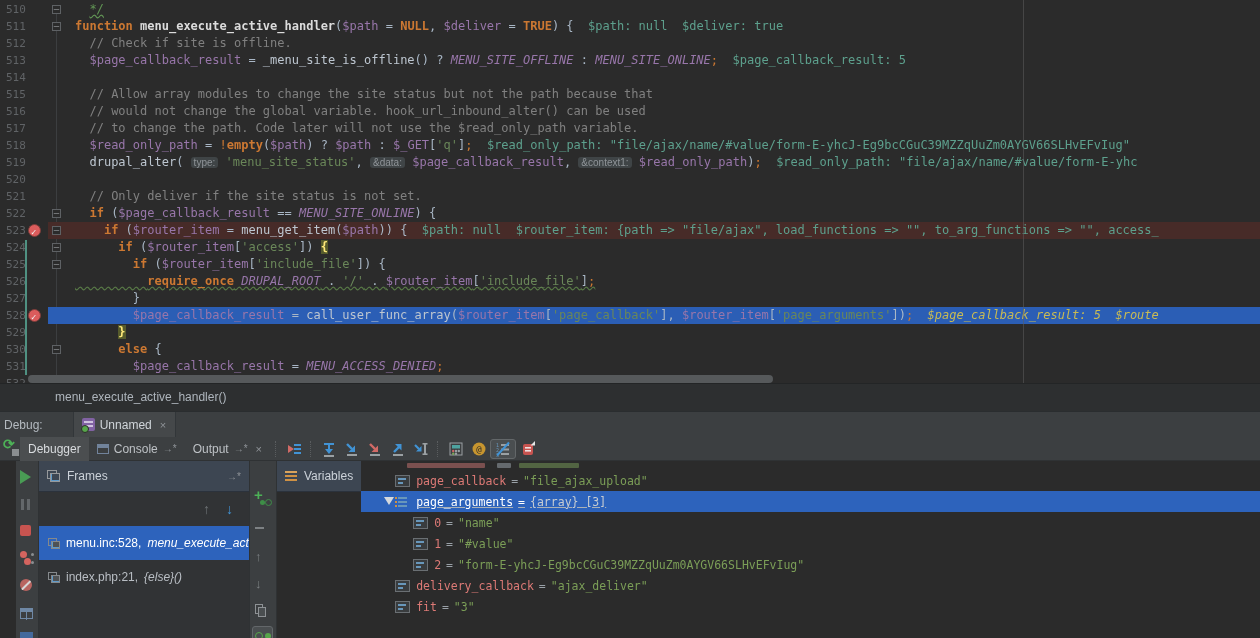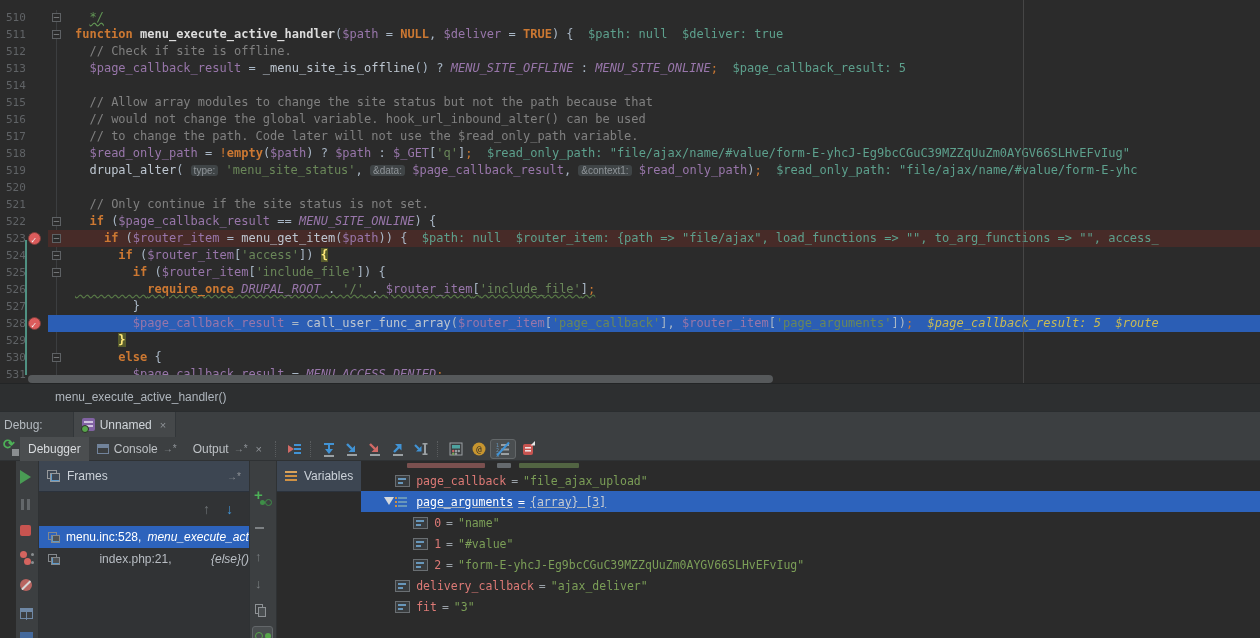--- a/index.html
+++ b/index.html
@@ -1,21 +1,21 @@
 <!DOCTYPE html>
 <html><head>
 <meta charset="utf-8">
 <style>
   html,body{margin:0;padding:0;background:#1e1e1e;}
   #app{position:relative;width:1260px;height:638px;background:#2b2b2b;overflow:hidden;
        font-family:"Liberation Sans",sans-serif;-webkit-font-smoothing:antialiased;}
   
   #editor{position:absolute;left:0;top:0;width:1260px;height:383px;overflow:hidden;
           font-family:"DejaVu Sans Mono",monospace;font-size:12px;line-height:17px;color:#a9b7c6;}
-  #lines{position:relative;padding-top:9px;}
+  #lines{position:relative;padding-top:1px;}
   .line{display:flex;height:17px;position:relative;white-space:pre;}
   .line.bg-bp{background:linear-gradient(90deg,rgba(0,0,0,0) 48px,#472b28 48px);}
   .line.bg-exec{background:linear-gradient(90deg,rgba(0,0,0,0) 48px,#2b5eb5 48px);}
   .gut{width:75px;flex:none;position:relative;}
   .lnum{position:absolute;left:6px;top:0;color:#606366;font-size:11px;}
   .bp{position:absolute;left:28px;top:2px;width:13px;height:13px;border-radius:50%;
       background:#db5c5c;border:1px solid #7c3d3a;box-sizing:border-box;}
   .bp::after{content:"✓";position:absolute;left:2px;top:-1px;font-size:9px;color:#f2f2f2;font-weight:bold;}
   .fold{position:absolute;left:52px;top:4px;width:9px;height:9px;box-sizing:border-box;
         border:1px solid #5e6164;background:#2b2b2b;color:#9da0a3;font-size:9px;line-height:6px;text-align:center;z-index:2;}
@@ -95,22 +95,22 @@
   #frames{width:210px;flex:none;display:flex;flex-direction:column;border-right:1px solid #2f3234;background:#313335;}
   .phead{height:31px;background:#3d4652;border-bottom:1px solid #2b323c;display:flex;align-items:center;
          padding:0 8px;gap:7px;font-size:12px;color:#ccd2d9;box-sizing:border-box;flex:none;}
   .phead .pin{margin-left:auto;}
   .fhic{width:13px;height:12px;position:relative;}
   .fhic::before{content:"";position:absolute;left:0;top:0;width:8px;height:7px;border:1px solid #97999b;}
   .fhic::after{content:"";position:absolute;left:3px;top:3px;width:8px;height:7px;border:1px solid #97999b;background:#3d4652;box-shadow:inset 1px -1px 0 #5f9ac9;}
   #ftoolbar{height:34px;display:flex;align-items:center;justify-content:flex-end;gap:16px;padding-right:16px;flex:none;}
   .fup{color:#6e7276;font-size:14px;font-weight:bold;}
   .fdown{color:#4193d5;font-size:14px;font-weight:bold;}
-  .frow{height:22px;display:flex;align-items:center;gap:6px;padding-left:9px;font-size:12px;
-        color:#b9bec4;white-space:nowrap;overflow:hidden;flex:none;justify-content:space-between;}
+  .frow{height:34px;display:flex;align-items:center;gap:6px;padding-left:9px;font-size:12px;
+        color:#b9bec4;white-space:nowrap;overflow:hidden;flex:none;}
   .frow.sel{background:#2d63bc;color:#fff;}
   .frow .it{font-style:italic;}
   .fric{width:12px;height:11px;position:relative;flex:none;}
   .fric::before{content:"";position:absolute;left:0;top:0;width:7px;height:6px;border:1px solid #85898c;}
   .fric::after{content:"";position:absolute;left:3px;top:3px;width:7px;height:6px;border:1px solid #85898c;background:#4f5254;box-shadow:inset 1px -1px 0 #5f9ac9;}
   
   #watchbar{width:26px;background:#3c3f41;border-right:1px solid #2f3234;position:relative;flex:none;}
   .wic{position:absolute;left:5px;color:#7d8184;}
   .w-add{top:30px;width:16px;height:14px;}
   .w-add .pl{position:absolute;left:-1px;top:-5px;color:#4db157;font-size:15px;font-weight:bold;}
@@ -165,21 +165,21 @@
         <div class="line"><div class="gut"><span class="lnum">511</span><span class="fold">–</span></div><div class="code"><span class="s-kw">function</span><span class="s-txt"> </span><span class="s-decl">menu_execute_active_handler</span><span class="s-txt">(</span><span class="s-var">$path</span><span class="s-txt"> = </span><span class="s-kw">NULL</span><span class="s-txt">, </span><span class="s-var">$deliver</span><span class="s-txt"> = </span><span class="s-kw">TRUE</span><span class="s-txt">) { </span><span class="s-dbg"> $path: null  $deliver: true</span></div></div>
         <div class="line"><div class="gut"><span class="lnum">512</span></div><div class="code"><span class="s-txt">  </span><span class="s-com">// Check if site is offline.</span></div></div>
         <div class="line"><div class="gut"><span class="lnum">513</span></div><div class="code"><span class="s-txt">  </span><span class="s-var">$page_callback_result</span><span class="s-txt"> = </span><span class="s-fn">_menu_site_is_offline</span><span class="s-txt">() ? </span><span class="s-cst">MENU_SITE_OFFLINE</span><span class="s-txt"> : </span><span class="s-cst">MENU_SITE_ONLINE</span><span class="s-semi">;</span><span class="s-dbg">  $page_callback_result: 5</span></div></div>
         <div class="line"><div class="gut"><span class="lnum">514</span></div><div class="code"></div></div>
         <div class="line"><div class="gut"><span class="lnum">515</span></div><div class="code"><span class="s-txt">  </span><span class="s-com">// Allow array modules to change the site status but not the path because that</span></div></div>
         <div class="line"><div class="gut"><span class="lnum">516</span></div><div class="code"><span class="s-txt">  </span><span class="s-com">// would not change the global variable. hook_url_inbound_alter() can be used</span></div></div>
         <div class="line"><div class="gut"><span class="lnum">517</span></div><div class="code"><span class="s-txt">  </span><span class="s-com">// to change the path. Code later will not use the $read_only_path variable.</span></div></div>
         <div class="line"><div class="gut"><span class="lnum">518</span></div><div class="code"><span class="s-txt">  </span><span class="s-var">$read_only_path</span><span class="s-txt"> = </span><span class="s-semi">!</span><span class="s-kw">empty</span><span class="s-txt">(</span><span class="s-var">$path</span><span class="s-txt">) ? </span><span class="s-var">$path</span><span class="s-txt"> : </span><span class="s-var">$_GET</span><span class="s-txt">[</span><span class="s-str">'q'</span><span class="s-txt">]</span><span class="s-semi">;</span><span class="s-dbg">  $read_only_path: "file/ajax/name/#value/form-E-yhcJ-Eg9bcCGuC39MZZqUuZm0AYGV66SLHvEFvIug"</span></div></div>
         <div class="line"><div class="gut"><span class="lnum">519</span></div><div class="code"><span class="s-txt">  </span><span class="s-fn">drupal_alter</span><span class="s-txt">( </span><span class="s-hint">type:</span><span class="s-str"> 'menu_site_status'</span><span class="s-txt">, </span><span class="s-hint">&amp;data:</span><span class="s-var"> $page_callback_result</span><span class="s-txt">, </span><span class="s-hint">&amp;context1:</span><span class="s-var"> $read_only_path</span><span class="s-txt">)</span><span class="s-semi">;</span><span class="s-dbg">  $read_only_path: "file/ajax/name/#value/form-E-yhc</span></div></div>
         <div class="line"><div class="gut"><span class="lnum">520</span></div><div class="code"></div></div>
-        <div class="line"><div class="gut"><span class="lnum">521</span></div><div class="code"><span class="s-txt">  </span><span class="s-com">// Only continue if the site status is not set.</span></div></div>
+        <div class="line"><div class="gut"><span class="lnum">521</span></div><div class="code"><span class="s-txt">  </span><span class="s-com">// Only deliver if the site status is not set.</span></div></div>
         <div class="line"><div class="gut"><span class="lnum">522</span><span class="fold">–</span></div><div class="code"><span class="s-txt">  </span><span class="s-kw">if</span><span class="s-txt"> (</span><span class="s-var">$page_callback_result</span><span class="s-txt"> == </span><span class="s-cst">MENU_SITE_ONLINE</span><span class="s-txt">) {</span></div></div>
         <div class="line bg-bp"><div class="gut"><span class="lnum">523</span><span class="bp"></span><span class="fold">–</span></div><div class="code"><span class="s-txt">    </span><span class="s-kw">if</span><span class="s-txt"> (</span><span class="s-var">$router_item</span><span class="s-txt"> = </span><span class="s-fn">menu_get_item</span><span class="s-txt">(</span><span class="s-var">$path</span><span class="s-txt">)) { </span><span class="s-dbg"> $path: null  $router_item: {path =&gt; "file/ajax", load_functions =&gt; "", to_arg_functions =&gt; "", access_</span></div></div>
         <div class="line"><div class="gut"><span class="lnum">524</span><span class="fold">–</span></div><div class="code"><span class="s-txt">      </span><span class="s-kw">if</span><span class="s-txt"> (</span><span class="s-var">$router_item</span><span class="s-txt">[</span><span class="s-str">'access'</span><span class="s-txt">]) </span><span class="s-brc">{</span></div></div>
         <div class="line"><div class="gut"><span class="lnum">525</span><span class="fold">–</span></div><div class="code"><span class="s-txt">        </span><span class="s-kw">if</span><span class="s-txt"> (</span><span class="s-var">$router_item</span><span class="s-txt">[</span><span class="s-str">'include_file'</span><span class="s-txt">]) {</span></div></div>
         <div class="line"><div class="gut"><span class="lnum">526</span></div><div class="code wv"><span class="s-txt">          </span><span class="s-kw">require_once</span><span class="s-txt"> </span><span class="s-cst">DRUPAL_ROOT</span><span class="s-txt"> . </span><span class="s-str">'/'</span><span class="s-txt"> . </span><span class="s-var">$router_item</span><span class="s-txt">[</span><span class="s-str">'include_file'</span><span class="s-txt">]</span><span class="s-semi">;</span></div></div>
         <div class="line"><div class="gut"><span class="lnum">527</span></div><div class="code"><span class="s-txt">        }</span></div></div>
         <div class="line bg-exec"><div class="gut"><span class="lnum">528</span><span class="bp"></span></div><div class="code"><span class="s-txt">        </span><span class="s-var">$page_callback_result</span><span class="s-txt"> = </span><span class="s-fn">call_user_func_array</span><span class="s-txt">(</span><span class="s-var">$router_item</span><span class="s-txt">[</span><span class="s-str">'page_callback'</span><span class="s-txt">], </span><span class="s-var">$router_item</span><span class="s-txt">[</span><span class="s-str">'page_arguments'</span><span class="s-txt">])</span><span class="s-semi">;</span><span class="s-dbgy">  $page_callback_result: 5  $route</span></div></div>
         <div class="line"><div class="gut"><span class="lnum">529</span></div><div class="code"><span class="s-txt">      </span><span class="s-brc">}</span></div></div>
         <div class="line"><div class="gut"><span class="lnum">530</span><span class="fold">–</span></div><div class="code"><span class="s-txt">      </span><span class="s-kw">else</span><span class="s-txt"> {</span></div></div>
         <div class="line"><div class="gut"><span class="lnum">531</span></div><div class="code"><span class="s-txt">        </span><span class="s-var">$page_callback_result</span><span class="s-txt"> = </span><span class="s-cst">MENU_ACCESS_DENIED</span><span class="s-semi">;</span></div></div>

